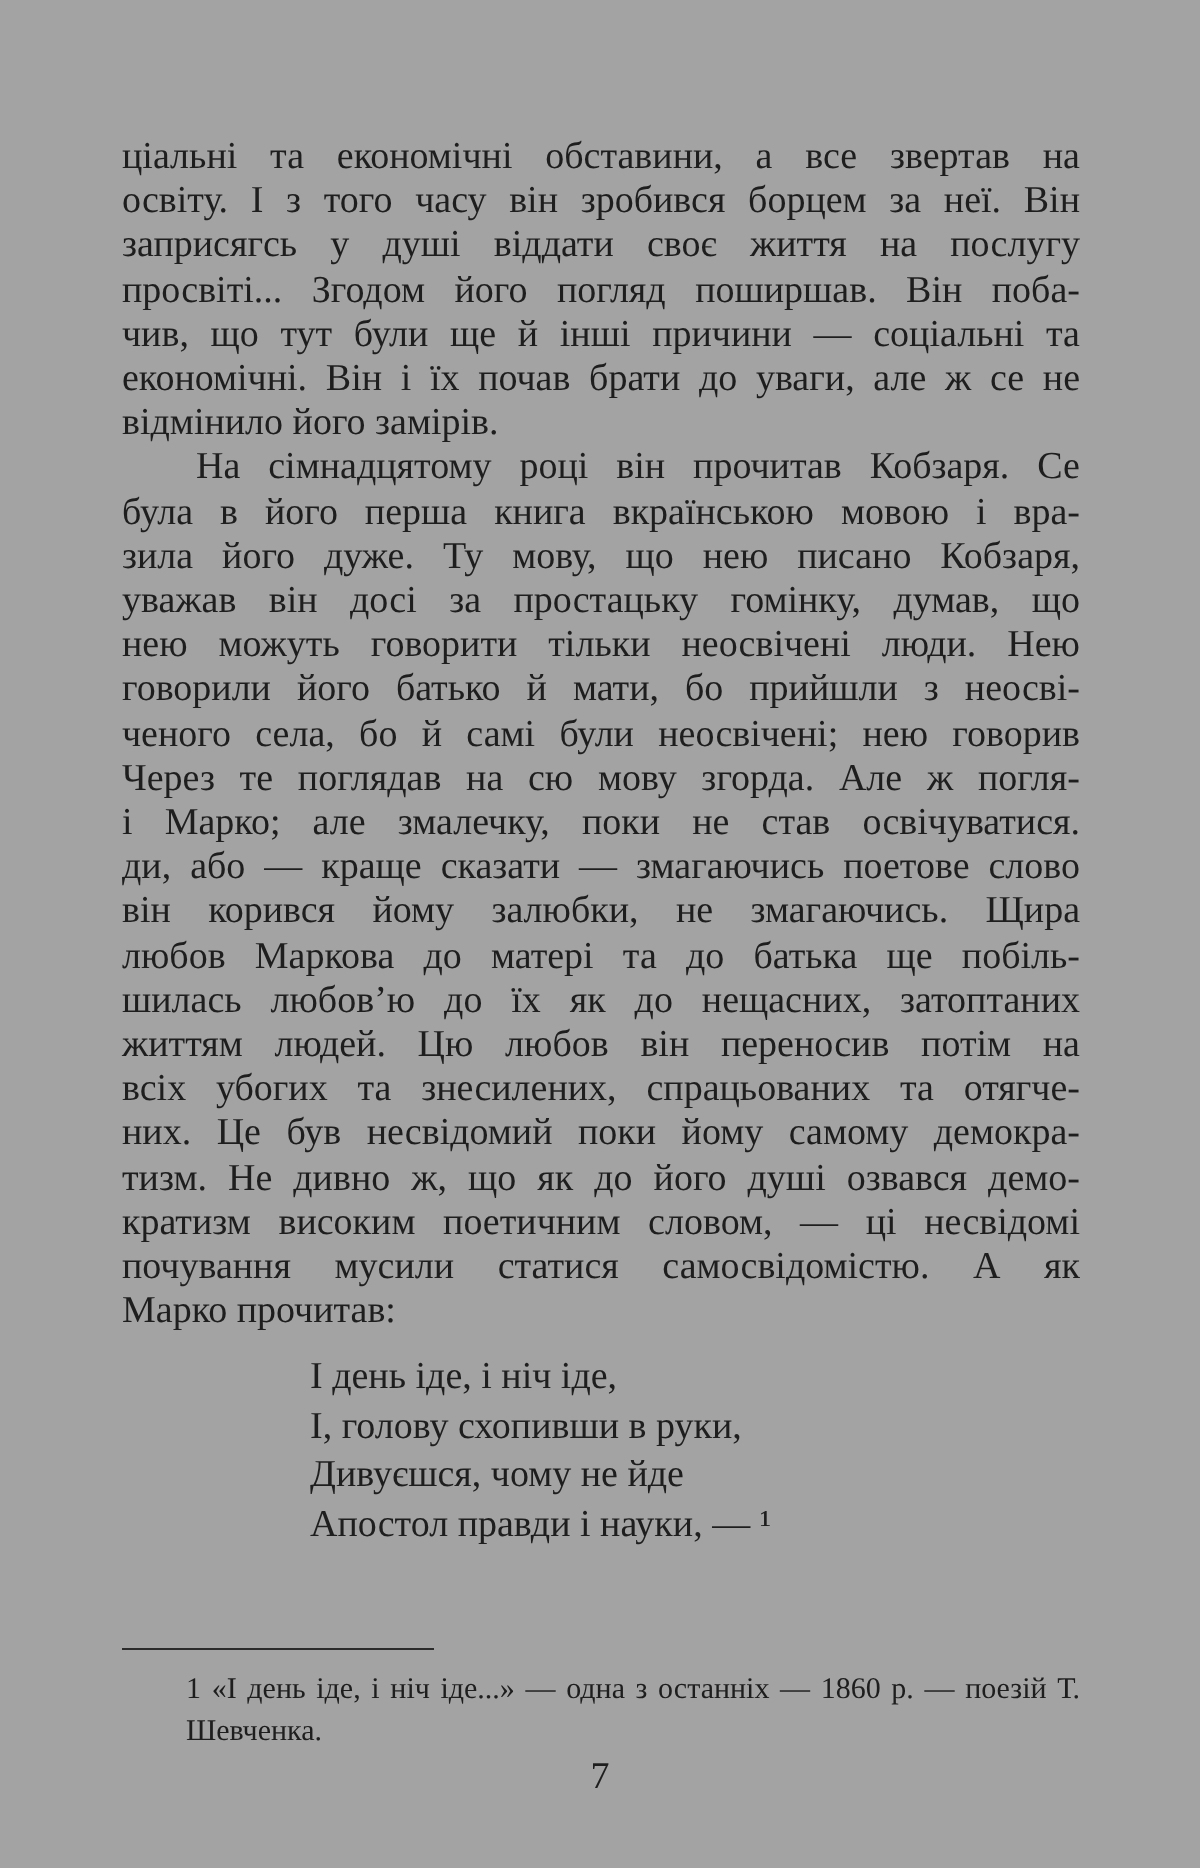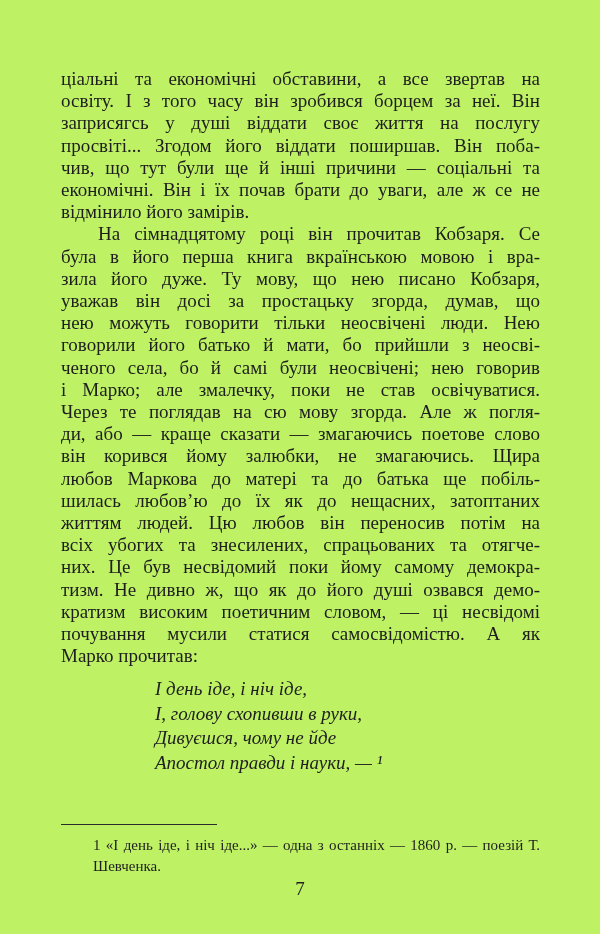--- a/index.html
+++ b/index.html
@@ -9,21 +9,21 @@
   body {
     width: 600px;
     height: 934px;
     background: #f7f7f5;
     font-family: "Liberation Serif", "DejaVu Serif", serif;
   }
   .page {
     position: relative;
     width: 600px;
     height: 934px;
-    background: #bef264;
+    background: #a3a3a3;
     color: #1e1e1e;
     overflow: hidden;
   }
   .text-block {
     position: absolute;
     left: 61px;
     top: 68px;
     width: 479px;
   }
   .line {
@@ -36,21 +36,20 @@
   .line.last {
     text-align: left;
     text-align-last: left;
   }
   .line.indent {
     text-indent: 37px;
     font-family: Liberation Serif, serif;
   }
   .poem {
     margin: 10px 0 0 94px;
-    font-style: italic;
   }
   .poem-line {
     font-size: 19px;
     line-height: 24.5px;
   }
   .footnote {
     position: absolute;
     left: 61px;
     top: 824px;
     width: 479px;
@@ -88,35 +87,35 @@
 <body>
 
 <div class="page">
 
   <div class="text-block">
     <div>
         <div class="paragraph">
           <div class="line">ціальні та економічні обставини, а все звертав на</div>
           <div class="line">освіту. І з того часу він зробився борцем за неї. Він</div>
           <div class="line">заприсягсь у душі віддати своє життя на послугу</div>
-          <div class="line">просвіті... Згодом його віддати поширшав. Він поба-</div>
+          <div class="line">просвіті... Згодом його погляд поширшав. Він поба-</div>
           <div class="line">чив, що тут були ще й інші причини — соціальні та</div>
           <div class="line">економічні. Він і їх почав брати до уваги, але ж се не</div>
           <div class="line last">відмінило його замірів.</div>
         </div>
         <div class="paragraph">
           <div class="line indent">На сімнадцятому році він прочитав Кобзаря. Се</div>
           <div class="line">була в його перша книга вкраїнською мовою і вра-</div>
           <div class="line">зила його дуже. Ту мову, що нею писано Кобзаря,</div>
-          <div class="line">уважав він досі за простацьку згорда, думав, що</div>
+          <div class="line">уважав він досі за простацьку гомінку, думав, що</div>
           <div class="line">нею можуть говорити тільки неосвічені люди. Нею</div>
           <div class="line">говорили його батько й мати, бо прийшли з неосві-</div>
           <div class="line">ченого села, бо й самі були неосвічені; нею говорив</div>
+          <div class="line">Через те поглядав на сю мову згорда. Але ж погля-</div>
           <div class="line">і Марко; але змалечку, поки не став освічуватися.</div>
-          <div class="line">Через те поглядав на сю мову згорда. Але ж погля-</div>
           <div class="line">ди, або — краще сказати — змагаючись поетове слово</div>
           <div class="line">він корився йому залюбки, не змагаючись. Щира</div>
           <div class="line">любов Маркова до матері та до батька ще побіль-</div>
           <div class="line">шилась любов’ю до їх як до нещасних, затоптаних</div>
           <div class="line">життям людей. Цю любов він переносив потім на</div>
           <div class="line">всіх убогих та знесилених, спрацьованих та отягче-</div>
           <div class="line">них. Це був несвідомий поки йому самому демокра-</div>
           <div class="line">тизм. Не дивно ж, що як до його душі озвався демо-</div>
           <div class="line">кратизм високим поетичним словом, — ці несвідомі</div>
           <div class="line">почування мусили статися самосвідомістю. А як</div>

